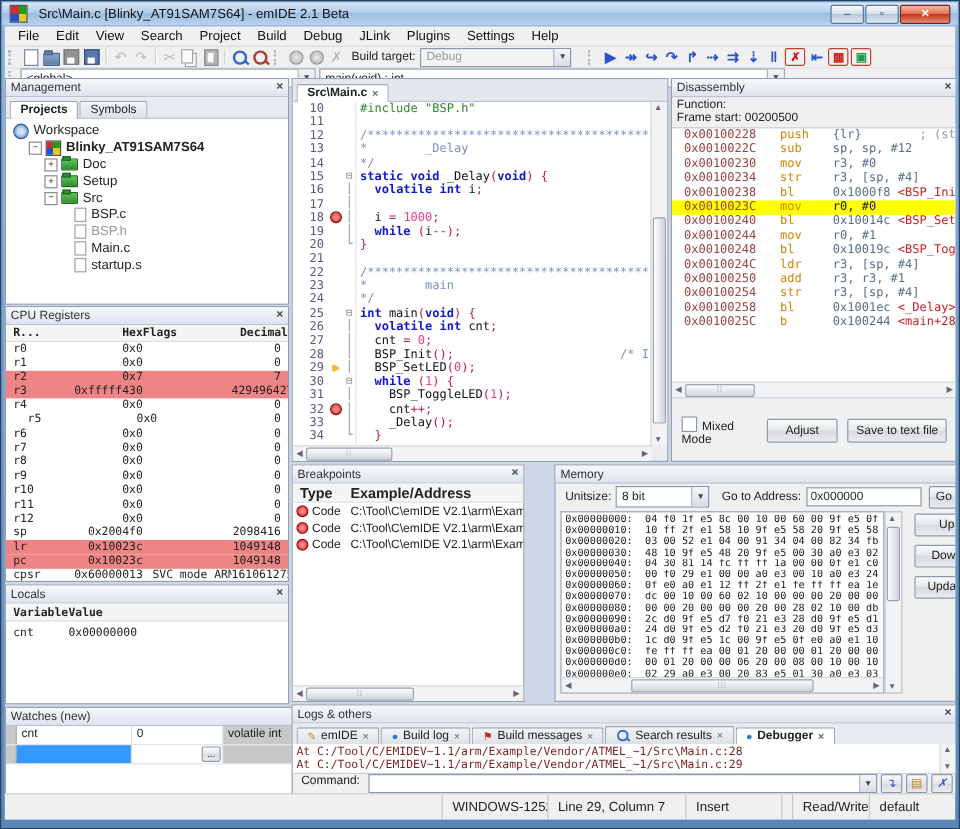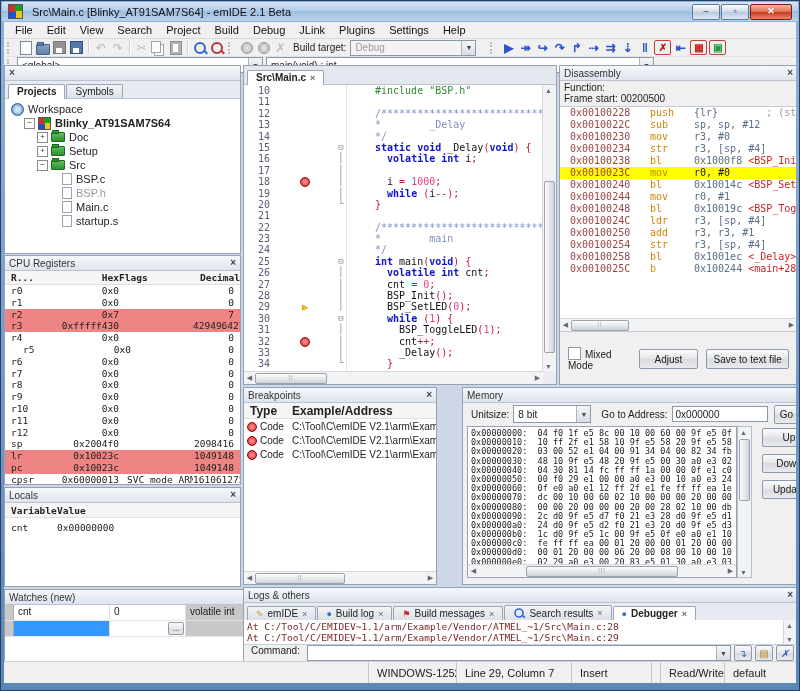--- a/index.html
+++ b/index.html
@@ -61,21 +61,21 @@
   .ti-project{width:11px;height:11px;background:conic-gradient(#18a018 0 25%,#e8c818 0 50%,#2050d0 0 75%,#d03030 0 100%);border:1px solid #555;margin-right:4px;flex:none;}
   .ti-folder{width:12px;height:8px;background:linear-gradient(#5fc05f,#2e8f2e);border:1px solid #1d6b1d;border-radius:1px;margin-right:4px;position:relative;flex:none;}
   .ti-folder:before{content:"";position:absolute;top:-3px;left:0;width:5px;height:2px;background:#2e8f2e;border:1px solid #1d6b1d;}
   .ti-file{width:8px;height:10px;background:#fff;border:1px solid #98a2b2;margin-right:4px;flex:none;}
   
   .mono{font-family:"DejaVu Sans Mono",monospace;}
   .ghead{display:flex;font-weight:bold;background:#f5f5f5;border-bottom:1px solid #e0e0e0;}
   .grow{display:flex;}
   .grow.hl{background:#ee8484;}
   
-  .codeline{display:flex;height:11.4px;line-height:11.4px;font-size:10px;white-space:pre;gap:25px;}
+  .codeline{display:flex;height:11.4px;line-height:11.4px;font-size:10px;white-space:pre;}
   .lnum{width:26px;text-align:right;color:#5a5a7a;padding-right:4px;flex:none;}
   .lmark{width:12px;flex:none;text-align:center;}
   .lfold{width:10px;flex:none;color:#888;text-align:center;border-right:1px solid #e3e3e3;margin-right:3px;font-size:9px;}
   .bpdot{display:inline-block;width:8px;height:8px;border-radius:50%;background:radial-gradient(#ff8a8a 20%,#d41414);border:1px solid #8e0c0c;vertical-align:middle;}
   .curarrow{color:#f4c400;text-shadow:0 0 1px #a00;font-size:9px;}
   .kw{color:#0f17c8;font-weight:bold;}
   .pp,.str{color:#2e8b2e;}
   .cm{color:#7d8fc0;}
   .num{color:#e8418c;}
   .op{color:#c01840;}
@@ -196,20 +196,21 @@
         <span class="arr">▼</span>
       </span>
       <span class="combo" style="width:382px;margin-left:3px;">
         <span>main(void) : int</span>
         <span class="arr">▼</span>
       </span>
     </div>
 
     <div class="panel" style="left:0;top:43px;width:237px;height:189px;">
       <div class="pcap">
+          <span class="cap-title">Management</span>
           <span class="pclose">×</span>
         </div>
       <div class="tabs" id="mgmt-tabs">
           <span class="tab active">Projects</span>
           <span class="tab">Symbols</span>
         </div>
       <div class="tree" id="mgmt-tree">
           <div class="trow" style="padding-left: 4px;">
             <span class="ti-workspace"></span>
             <span>Workspace</span>

